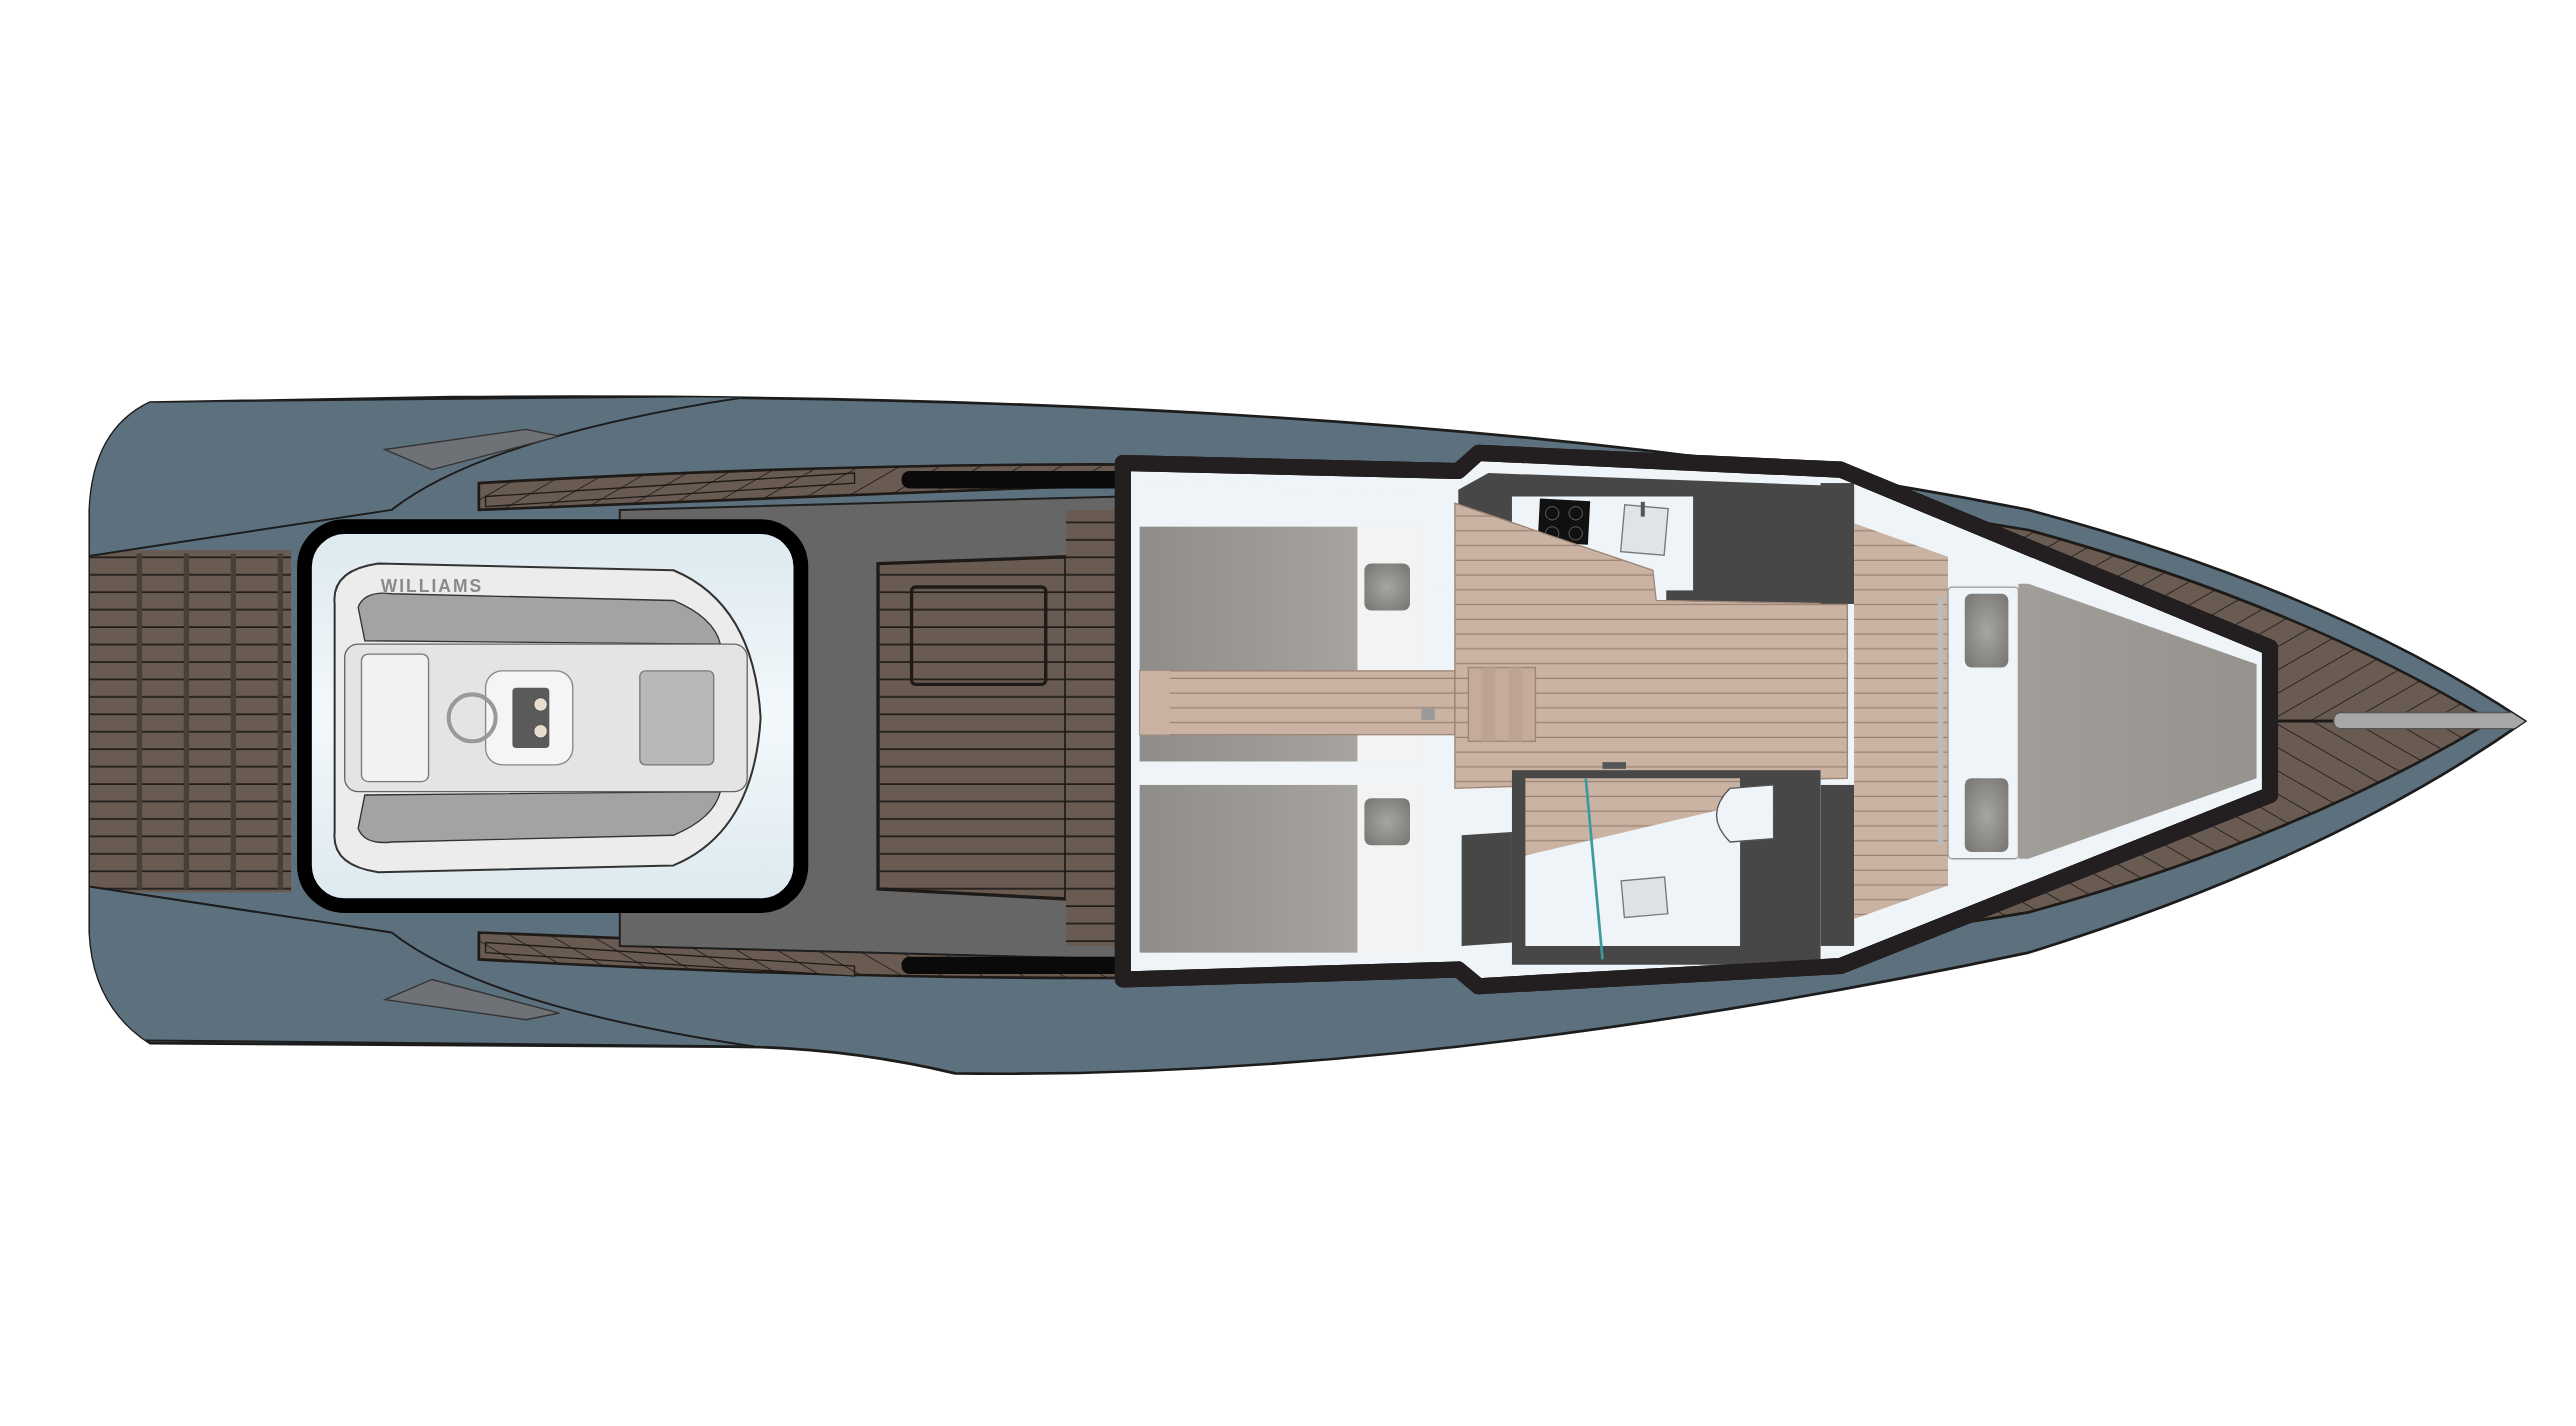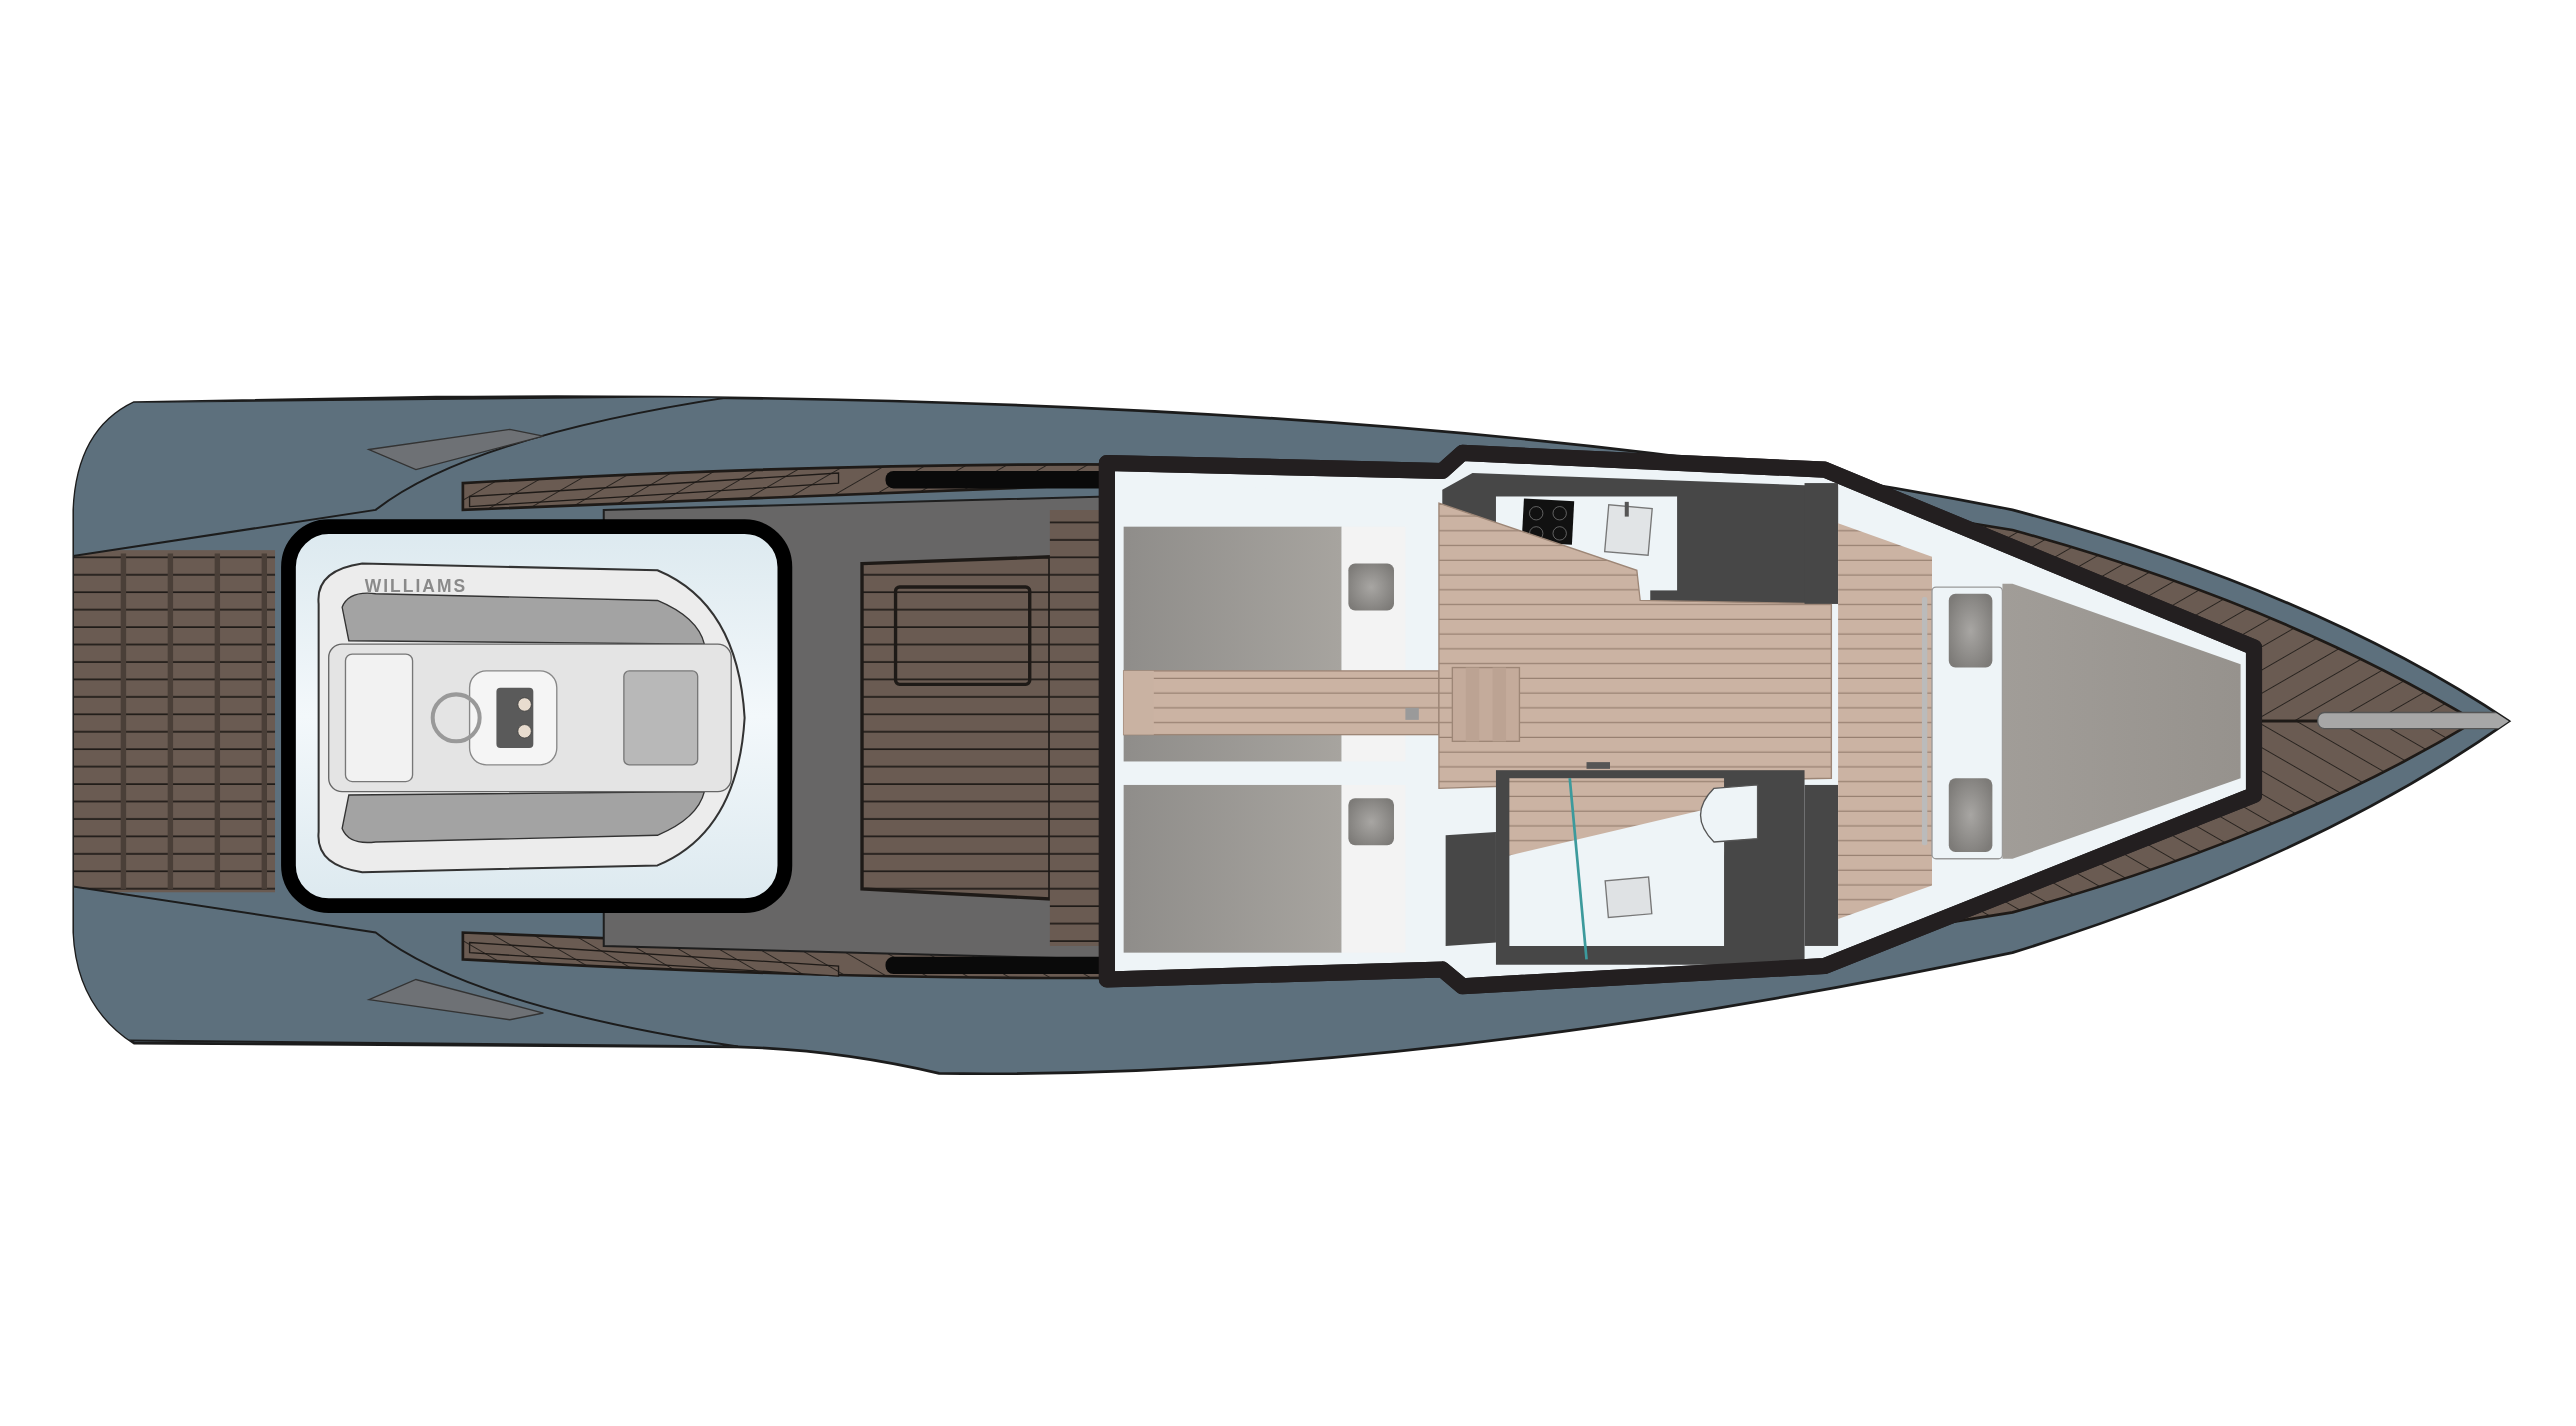--- a/index.html
+++ b/index.html
@@ -1,17 +1,17 @@
 <!DOCTYPE html>
 <html style="font-size:10.7px"><head>
 <meta charset="utf-8">
 <style>
   html,body{margin:0;padding:0;background:#ffffff;}
   body{width:2576px;height:1427px;overflow:hidden;font-family:"Liberation Sans",sans-serif;}
-  #stage{position:absolute;left:0;top:0;width:2180px;height:1427px;}
+  #stage{position:absolute;left:0;top:0;width:2180px;height:1427px;padding-left:16px;}
   svg{display:block;}
   .tender-logo{font-family:"Liberation Sans",sans-serif;font-weight:bold;font-size:26px;fill:#8a8a8a;letter-spacing:3px;}
 </style>
 </head>
 <body>
 
 <div id="stage">
 <svg width="2576" height="1427" viewBox="0 0 3840 2127" xmlns="http://www.w3.org/2000/svg">
   <defs>
     <pattern id="teakH" width="40" height="26" patternUnits="userSpaceOnUse">

